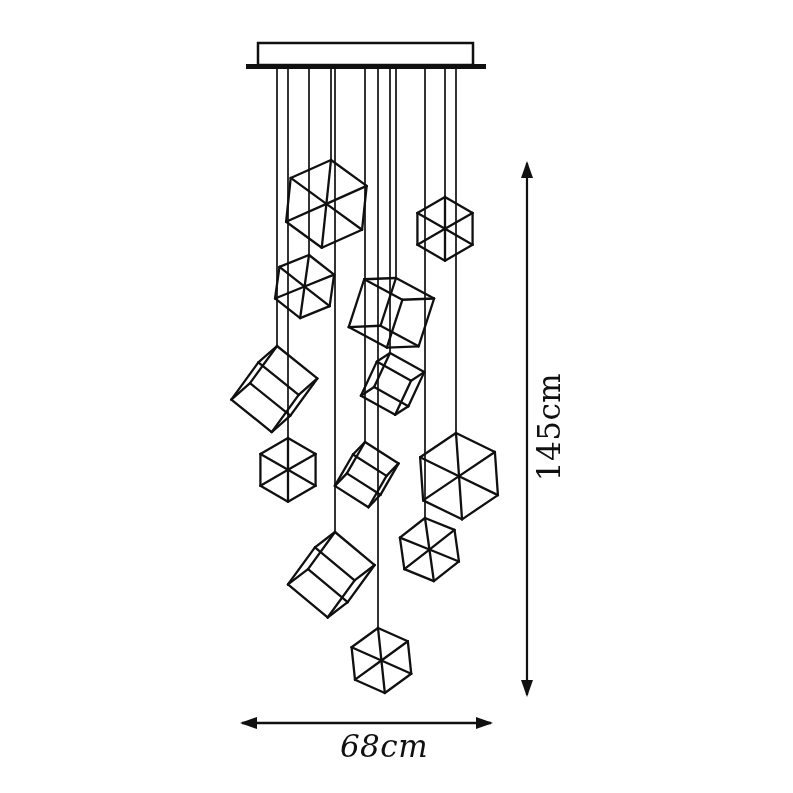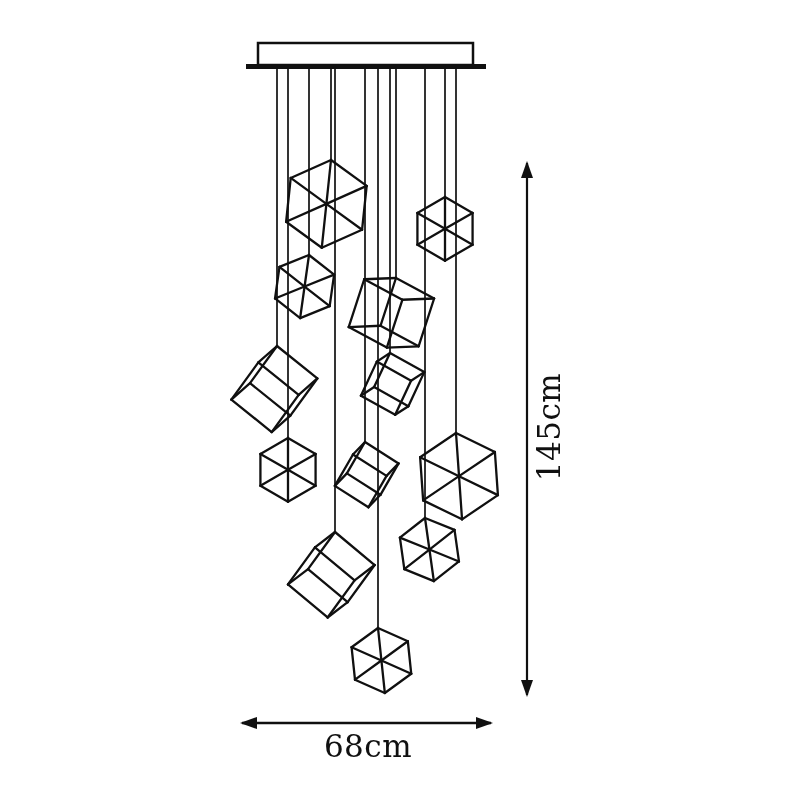--- a/index.html
+++ b/index.html
@@ -16,22 +16,23 @@
     font-size:31px;
     color:#101010;
     white-space:nowrap;
     letter-spacing:0.5px;
   }
   #height-label{
     left:549px;top:427px;
     transform:translate(-50%,-50%) rotate(-90deg);
   }
   #width-label{
-    left:368px;top:746px;
+    left:384px;top:746px;
     transform:translate(-50%,-50%);
+    font-style:italic;
   }
 </style>
 </head>
 <body>
 
 <div class="stage">
   <svg id="scene" xmlns="http://www.w3.org/2000/svg" width="793" height="793">
       <rect x="258" y="43" width="215" height="22" fill="#ffffff" stroke="#101010" stroke-width="2.5"></rect>
       <line x1="246" y1="66.5" x2="486" y2="66.5" stroke="#101010" stroke-width="5"></line>
       <g>

